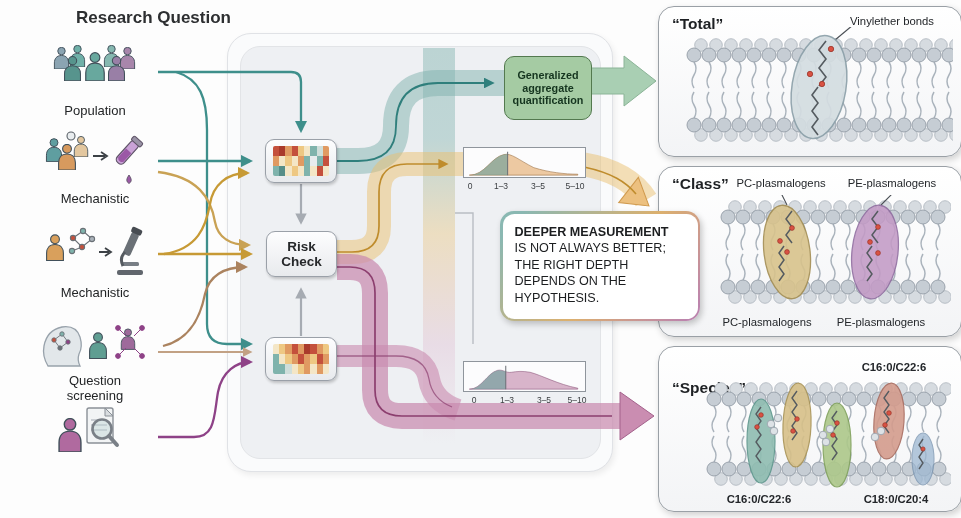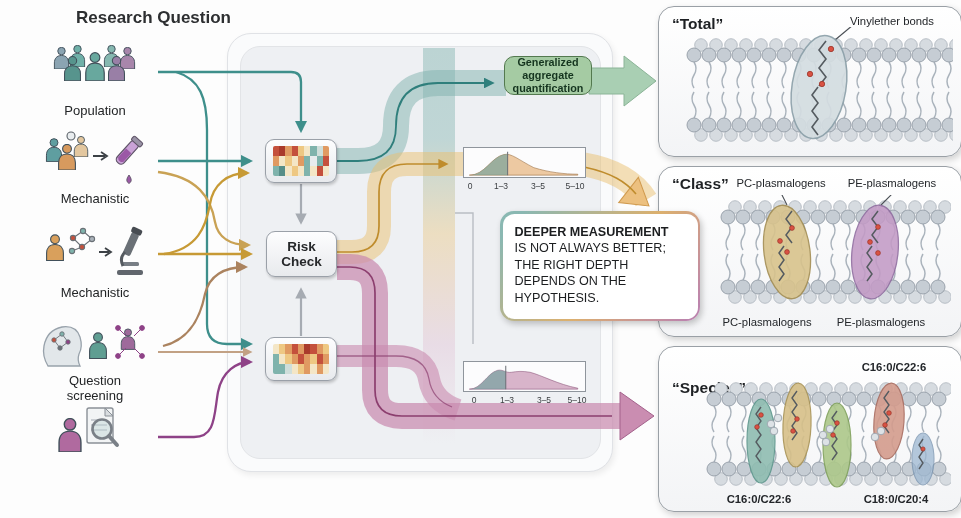--- a/index.html
+++ b/index.html
@@ -20,21 +20,21 @@
         rgba(233,192,112,.38) 45%,rgba(222,183,205,.35) 72%,rgba(222,183,205,0) 96%);}
   .flow-svg{position:absolute;left:0;top:0;pointer-events:none;}
   
   .wbox{position:absolute;border:1.6px solid #9aa0a8;border-radius:9px;
         background:linear-gradient(180deg,#fdfdfe,#e8eaed);box-shadow:1px 2px 3px rgba(0,0,0,.2);}
   .hm{width:72px;height:44px;padding:6px 7px;}
   .hm-grid{width:100%;height:100%;display:grid;grid-template-columns:repeat(9,1fr);
            grid-auto-rows:1fr;overflow:hidden;border-radius:2px;}
   .risk{width:71px;height:46px;display:flex;align-items:center;justify-content:center;
         text-align:center;font-weight:bold;font-size:13.5px;line-height:1.12;color:#26282a;}
-  .agg{position:absolute;left:504px;top:56px;width:88px;height:39px;border-radius:10px;
+  .agg{position:absolute;left:504px;top:56px;width:88px;height:64px;border-radius:10px;
        background:var(--green_fill);border:1.6px solid var(--green_border);display:flex;
        align-items:center;justify-content:center;text-align:center;font-size:10.8px;
        font-weight:600;line-height:1.18;color:#15351f;padding:2px;}
   
   .hist{position:absolute;left:463px;width:123px;height:31px;background:#fcfcfd;
         border:1.3px solid #8f959c;}
   .hist .ticks span{position:absolute;top:33px;transform:translateX(-50%);
         font-size:8.5px;color:#3a3d40;white-space:nowrap;}
   
   .callout{position:absolute;left:489px;top:211px;width:200px;border-radius:14px;padding:2.5px;

